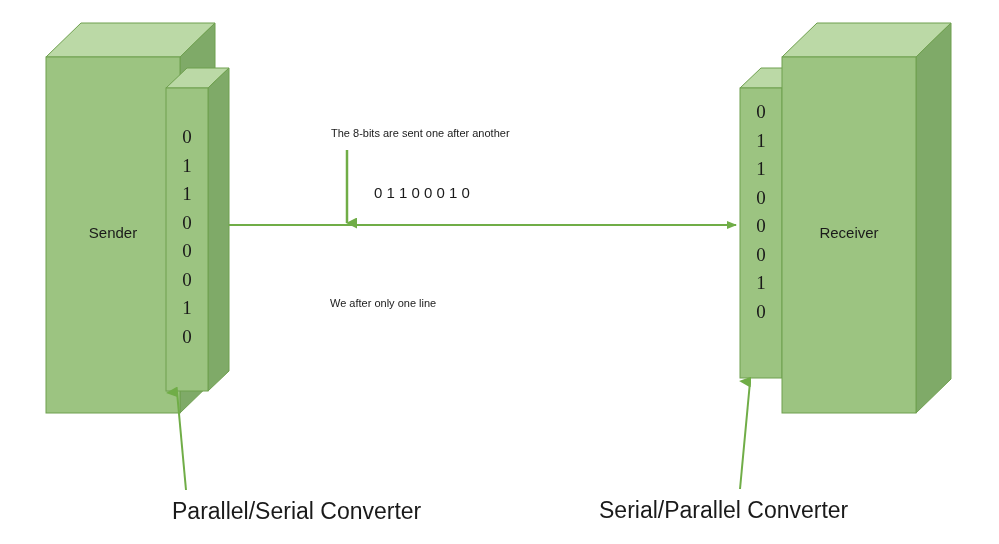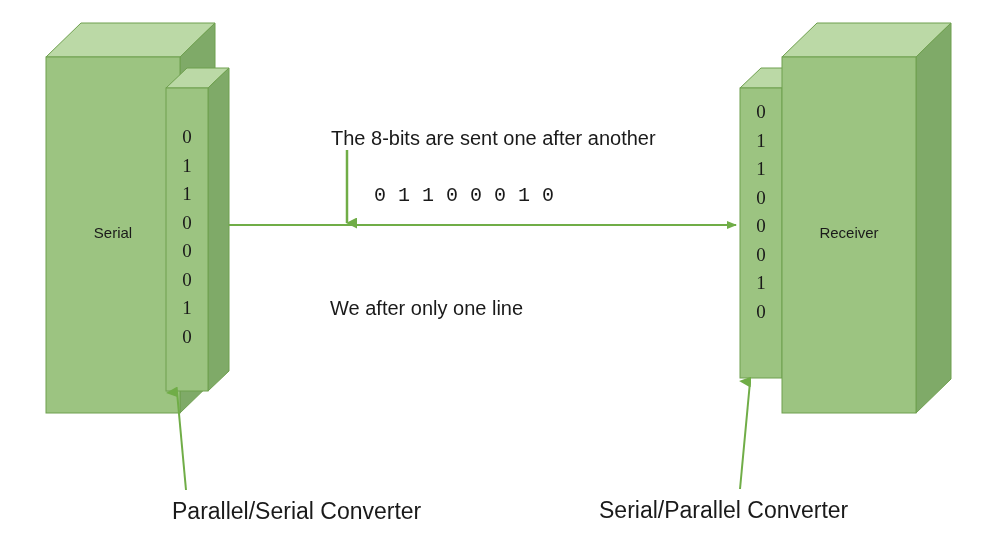--- a/index.html
+++ b/index.html
@@ -28,28 +28,28 @@
     position: absolute;
     color: #1a1a1a;
     white-space: nowrap;
     font-family: "Liberation Sans", sans-serif;
   }
   .node-label {
     font-size: 15px;
     text-align: center;
   }
   .note-label {
-    font-size: 20px;
+    font-size: 11px;
   }
   .conv-label {
     font-size: 23px;
   }
   .bitstream {
-    font-family: Liberation Mono, monospace;
-    font-size: 20px;
+    font-family: Liberation Sans, sans-serif;
+    font-size: 15px;
     letter-spacing: 0px;
   }
   .bit-col {
     position: absolute;
     display: flex;
     flex-direction: column;
     align-items: center;
     font-family: "Liberation Serif", serif;
     font-size: 19px;
     color: #1a1a1a;
@@ -105,21 +105,21 @@
 
     <line x1="229" y1="225" x2="736" y2="225" stroke="#70AD47" stroke-width="2" marker-end="url(#ah-right)"></line>
 
     <line x1="347" y1="150" x2="347" y2="223" stroke="#70AD47" stroke-width="2.5" marker-end="url(#ah-down)"></line>
 
     <line x1="186" y1="490" x2="177" y2="392" stroke="#70AD47" stroke-width="2" marker-end="url(#ah-up)"></line>
 
     <line x1="740" y1="489" x2="750" y2="382" stroke="#70AD47" stroke-width="2" marker-end="url(#ah-up)"></line>
   </svg>
 
-  <div class="lbl node-label" style="left:46px; top:224px; width:134px;">Serial</div>
+  <div class="lbl node-label" style="left:46px; top:224px; width:134px;">Sender</div>
 
   <div class="lbl node-label" style="left:782px; top:224px; width:134px;">Receiver</div>
 
   <div class="bit-col" style="left:166px; top:123px; width:42px;">
     <span>0</span>
     <span>1</span>
     <span>1</span>
     <span>0</span>
     <span>0</span>
     <span>0</span>

